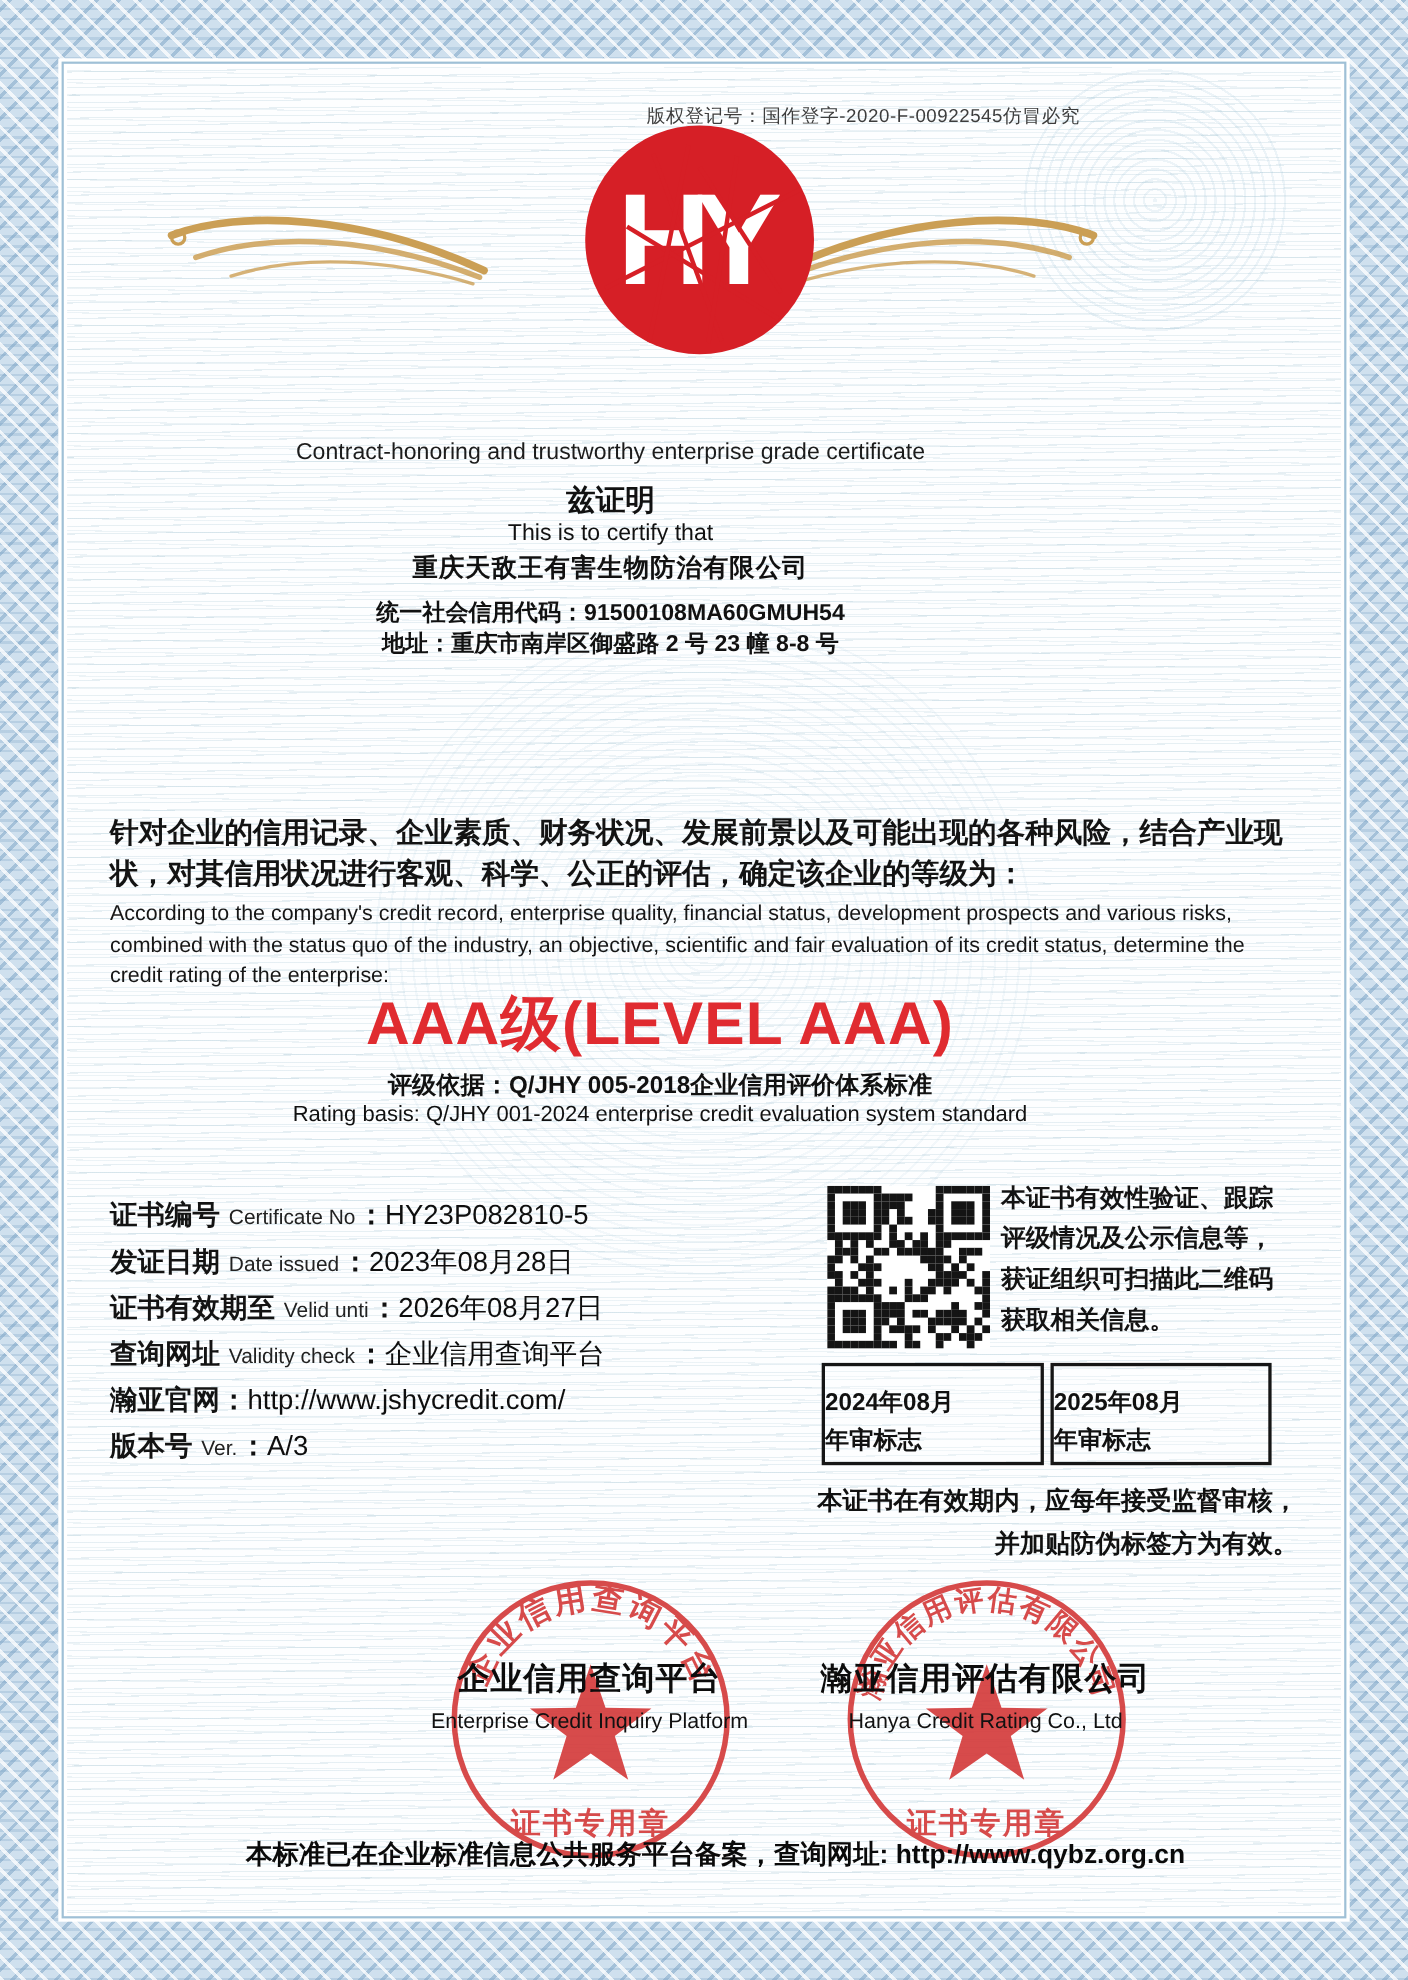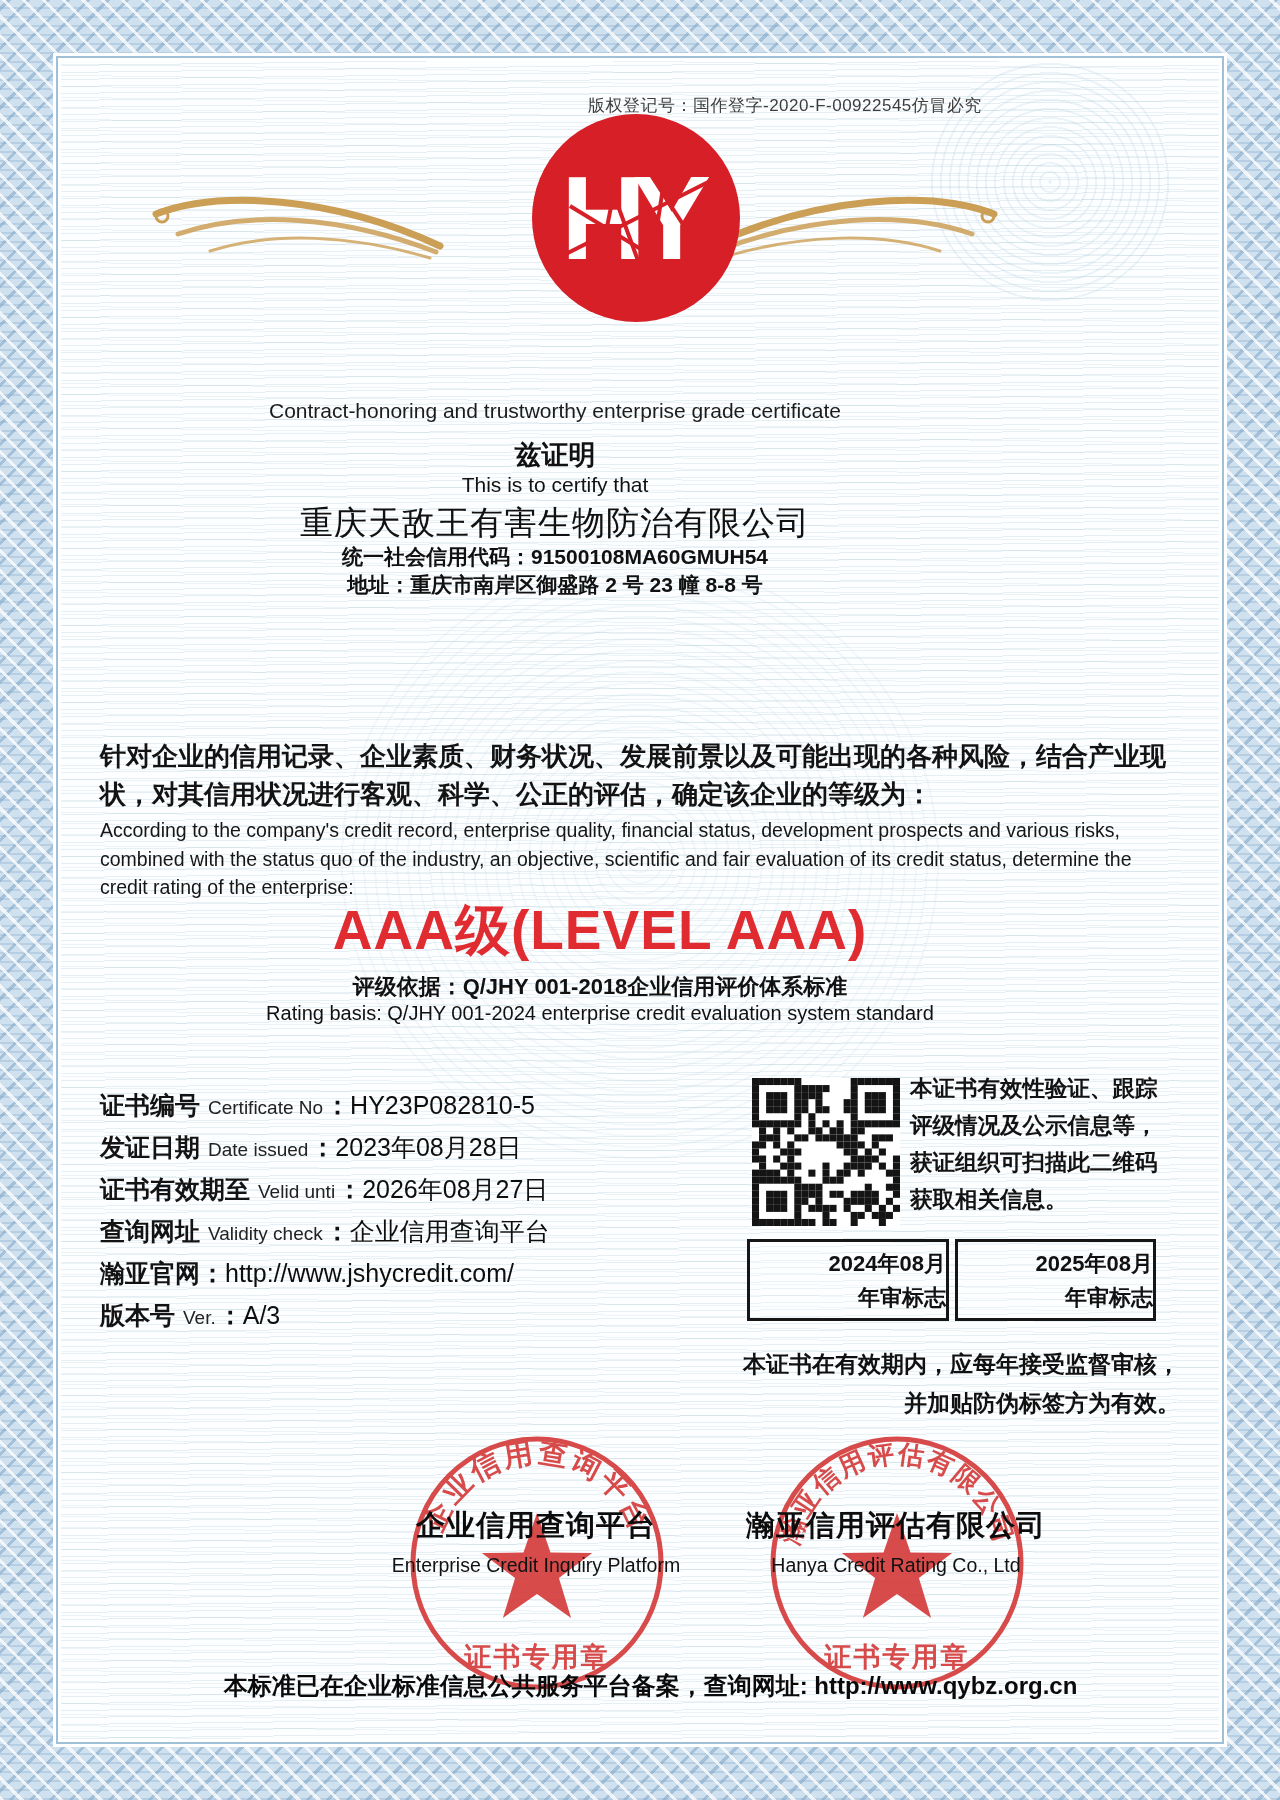--- a/index.html
+++ b/index.html
@@ -33,21 +33,21 @@
     transform:translateX(-7px);font-family:"Liberation Sans",sans-serif;}
   .logo-cracks{position:absolute;left:0;top:0;}
 
   .flourish{left:148px;top:188px;width:300px;height:82px;}
   .flourish.right{left:702px;transform:scaleX(-1);}
 
   .title-zh{top:334px;font-size:47px;font-weight:bold;letter-spacing:2px;color:#141414;}
   .title-en{top:399px;font-size:21px;color:#1c1c1c;}
   .certify-zh{top:437px;font-size:27px;font-weight:600;}
   .certify-en{top:473px;font-size:21px;}
-  .company-name{top:501px;font-size:33px;font-weight:normal;letter-spacing:1px;}
+  .company-name{top:501px;font-size:23px;font-weight:bold;letter-spacing:1px;}
   .company-code{top:543px;font-size:21px;font-weight:600;}
   .company-address{top:571px;font-size:21px;font-weight:600;}
 
   .eval-zh{top:737px;left:100px;width:1080px;font-size:26px;line-height:38px;font-weight:600;color:#131313;}
   .eval-en{top:816px;left:100px;width:1080px;font-size:19.5px;line-height:28.5px;color:#161616;}
 
   .rating-level{top:894px;font-size:55px;font-weight:bold;color:#e02b30;letter-spacing:1px;}
   .basis-zh{top:972px;font-size:22px;font-weight:600;}
   .basis-en{top:1002px;font-size:20px;}
 
@@ -55,21 +55,21 @@
   .d-line{line-height:38px;white-space:nowrap;}
   .d-zh{font-size:25px;font-weight:600;color:#131313;}
   .d-en{font-size:19px;color:#222;margin:0 2px 0 8px;}
   .d-sep{font-size:25px;font-weight:600;}
   .d-val{font-size:25px;color:#0e0e0e;}
 
   .qr{left:752px;top:1078px;width:148px;height:148px;background:#fff;}
   .qr-note{left:910px;top:1070px;width:276px;}
   .qr-note div{line-height:37px;font-size:22.5px;font-weight:600;color:#131313;}
 
-  .audit-box{border:3px solid #161616;text-align:right;padding-top:5px;background:rgba(255,255,255,.25);}
+  .audit-box{border:3px solid #161616;text-align:left;padding-top:16px;background:rgba(255,255,255,.25);}
   .audit-box1{left:747px;top:1239px;width:196px;height:71px;}
   .audit-box2{left:955px;top:1239px;width:195px;height:71px;}
   .audit-box div{line-height:34px;font-size:22px;font-weight:600;}
   .audit-note{left:500px;top:1345px;width:680px;text-align:right;}
   .audit-note div{line-height:39px;font-size:23px;font-weight:600;}
 
   .seal{position:absolute;z-index:2;width:270px;height:270px;opacity:.92;}
   .seal-left{left:402px;top:1428px;}
   .seal-right{left:762px;top:1428px;}
 
@@ -126,21 +126,21 @@
   <div class="cx certify-zh">兹证明</div>
   <div class="cx certify-en">This is to certify that</div>
   <div class="cx company-name">重庆天敌王有害生物防治有限公司</div>
   <div class="cx company-code">统一社会信用代码：91500108MA60GMUH54</div>
   <div class="cx company-address">地址：重庆市南岸区御盛路 2 号 23 幢 8-8 号</div>
 
   <div class="txt eval-zh">针对企业的信用记录、企业素质、财务状况、发展前景以及可能出现的各种风险，结合产业现状，对其信用状况进行客观、科学、公正的评估，确定该企业的等级为：</div>
   <div class="txt eval-en">According to the company's credit record, enterprise quality, financial status, development prospects and various risks, combined with the status quo of the industry, an objective, scientific and fair evaluation of its credit status, determine the credit rating of the enterprise:</div>
 
   <div class="cx2 rating-level">AAA级(LEVEL AAA)</div>
-  <div class="cx2 basis-zh">评级依据：Q/JHY 001-2018企业信用评价体系标准</div>
+  <div class="cx2 basis-zh">评级依据：Q/JHY 005-2018企业信用评价体系标准</div>
   <div class="cx2 basis-en">Rating basis: Q/JHY 001-2024 enterprise credit evaluation system standard</div>
 
   <div class="txt details">
     <div class="d-line">
       <span class="d-zh">证书编号</span><span class="d-en">Certificate No</span><span class="d-sep">：</span><span class="d-val">HY23P082810-5</span>
     </div>
     <div class="d-line">
       <span class="d-zh">发证日期</span><span class="d-en">Date issued</span><span class="d-sep">：</span><span class="d-val">2023年08月28日</span>
     </div>
     <div class="d-line">

